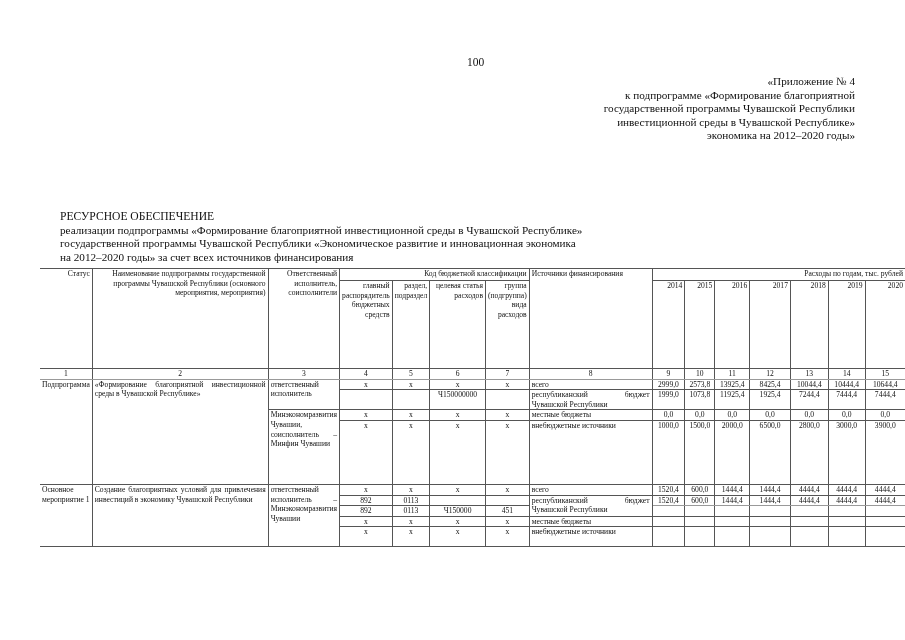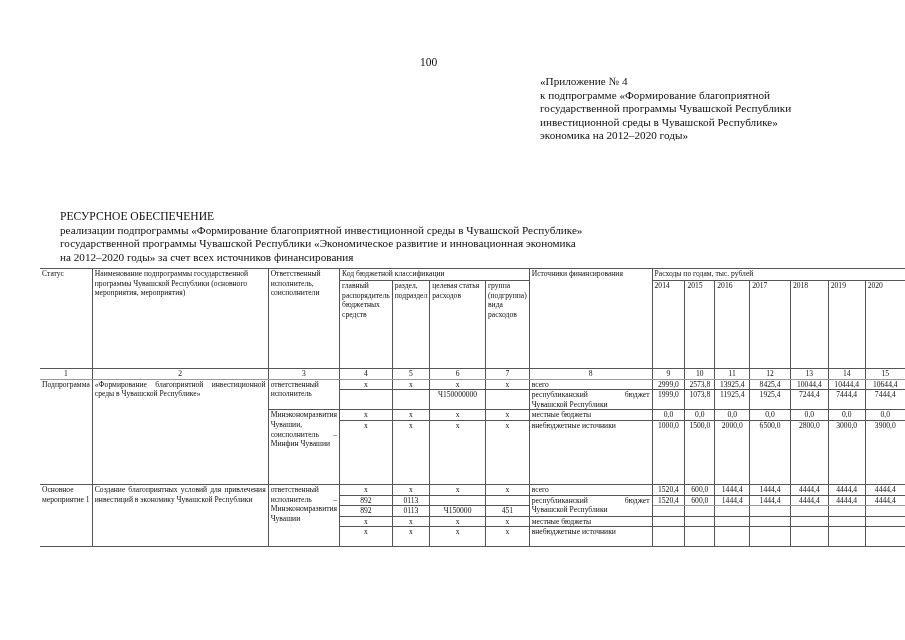--- a/index.html
+++ b/index.html
@@ -1,39 +1,39 @@
 <!DOCTYPE html>
 <html><head>
 <meta charset="utf-8">
 <style>
   html, body { margin: 0; padding: 0; background: #ffffff; }
   body {
     width: 905px; height: 640px; position: relative; overflow: hidden;
     font-family: "Liberation Serif", "DejaVu Serif", serif; color: #111;
   }
-  .page-number { position: absolute; left: 420px; top: 56px; font-size: 11.5px; }
+  .page-number { position: absolute; left: 467px; top: 56px; font-size: 11.5px; }
   .appendix {
     position: absolute; left: 540px; top: 75px; width: 315px;
-    text-align: left; font-size: 11.2px; line-height: 13.6px;
+    text-align: right; font-size: 11.2px; line-height: 13.6px;
   }
   .title-block {
     position: absolute; left: 60px; top: 210px; width: 790px;
     text-align: left; font-weight: normal; font-size: 11.2px; line-height: 13.6px;
   }
   .title-block .main { font-size: 11.6px; }
   table.res {
     position: absolute; left: 40px; top: 268px;
     border-collapse: collapse; table-layout: fixed;
     font-size: 7.6px; line-height: 9.6px;
   }
   table.res td {
     border: 0.8px solid #555; padding: 0 2px; vertical-align: top;
     overflow: hidden; white-space: normal;
   }
-  table.res tr.hdr td { text-align: left; }
+  table.res tr.hdr td { text-align: right; }
   table.res tr.nums td { text-align: center; border-top: 1.6px solid #999; border-bottom: 1.6px solid #999; height: 9px; }
   .c { text-align: center; }
   .j { text-align: justify; text-align-last: left; margin-left: 33px; }
   .noline-t { border-top: none !important; }
   .noline-b { border-bottom: none !important; }
   .outer-l { border-left: none !important; }
   .outer-r { border-right: none !important; }
   .gap-row td { height: 6px; }
   .thick-b { border-bottom: 1.6px solid #999 !important; }
 </style>

